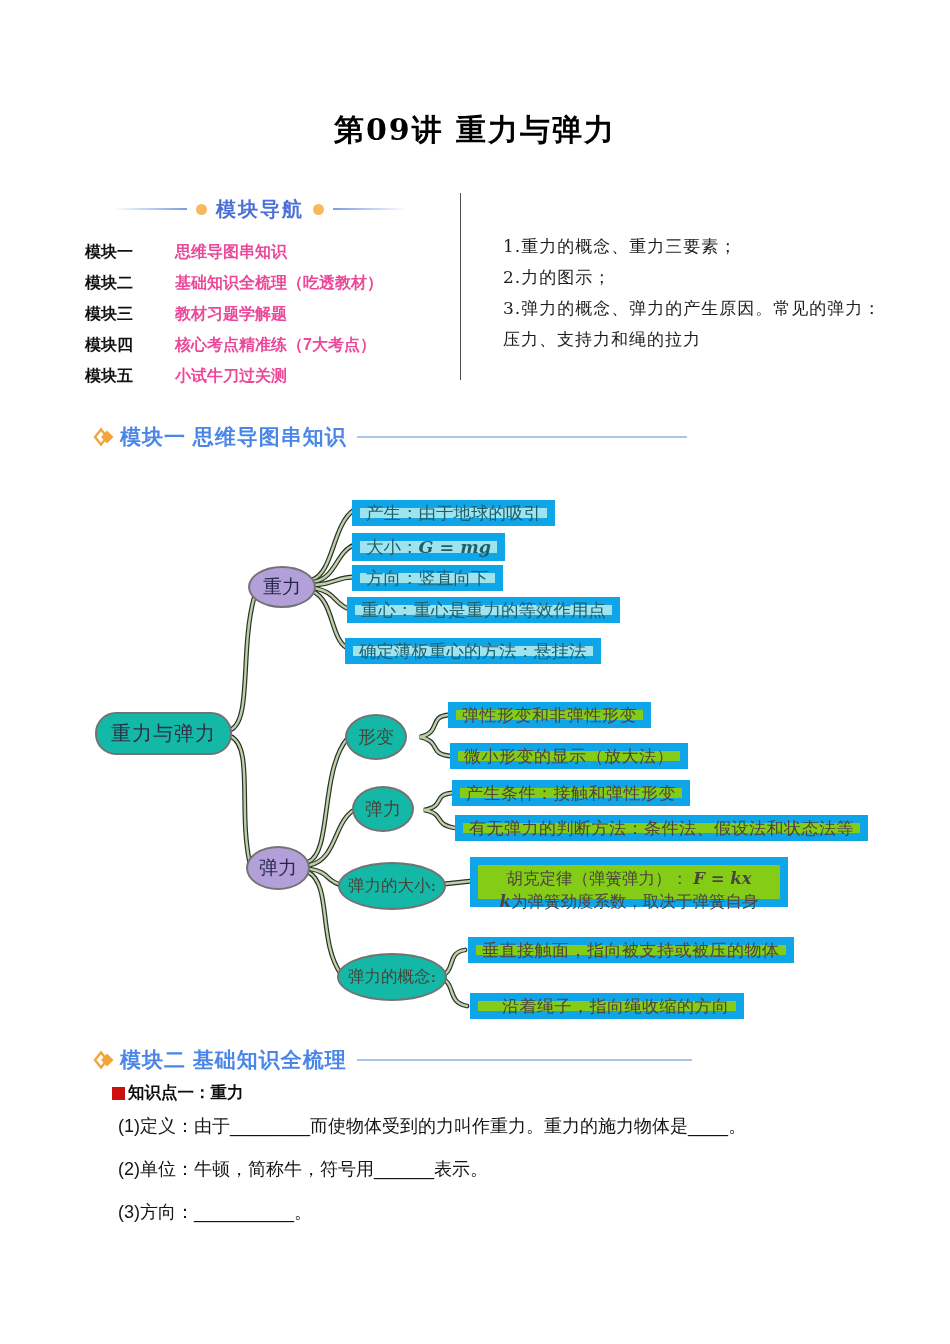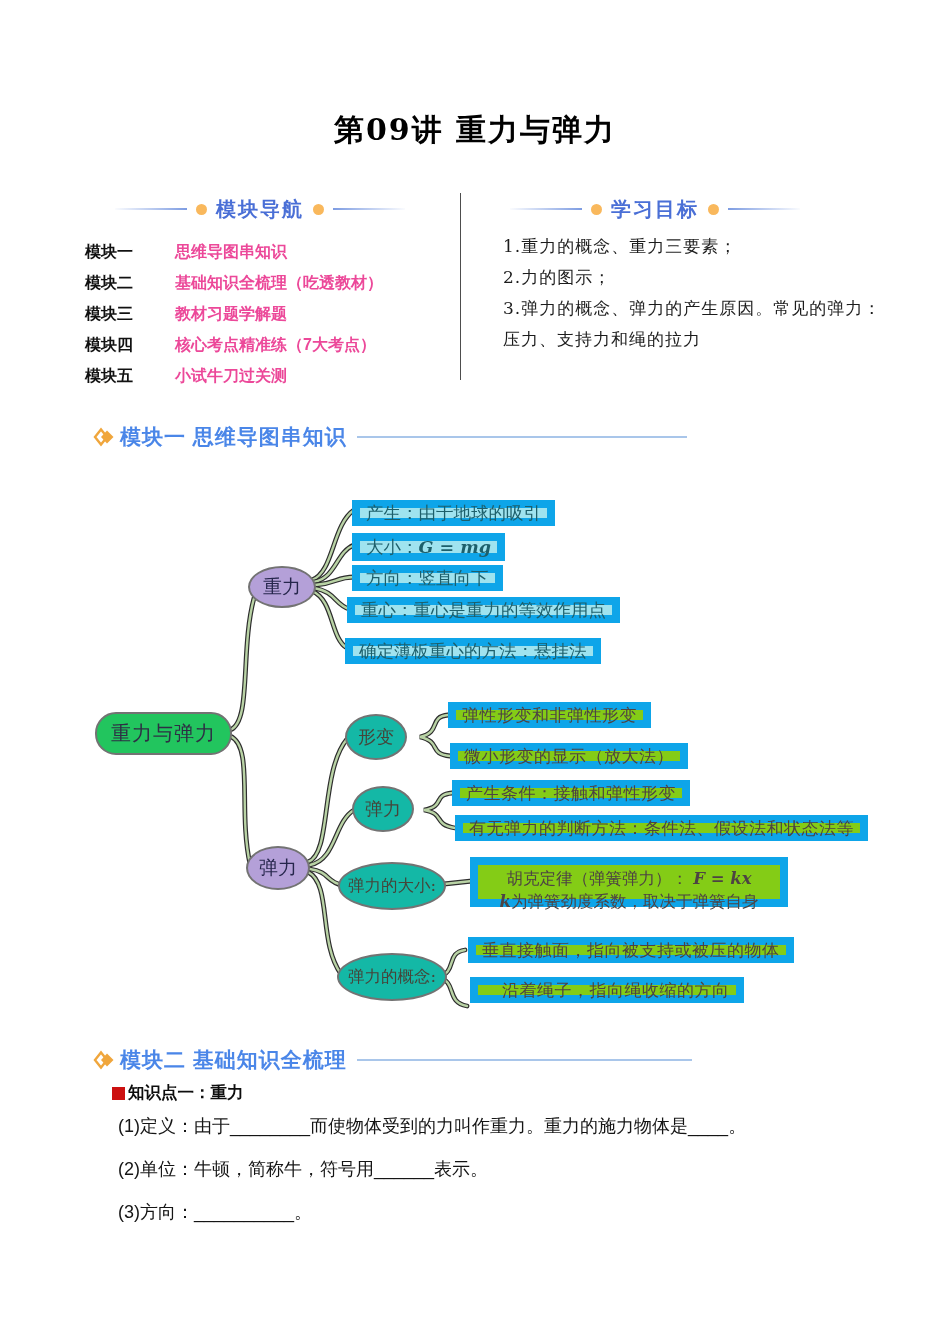--- a/index.html
+++ b/index.html
@@ -37,21 +37,21 @@
   .sec-line{height:2px;background:#a9c6ea;flex:0 0 auto;}
 
   
   .mindmap{left:0;top:480px;width:950px;height:560px;}
   .mindmap svg{position:absolute;left:0;top:0;}
   .stem{fill:none;stroke:#b9d3a5;stroke-width:2.4px;stroke-linecap:round;}
   .stem-outline{fill:none;stroke:#2e2e2e;stroke-width:4.8px;stroke-linecap:round;}
 
   .node{position:absolute;display:flex;align-items:center;justify-content:center;
     border:2px solid #737373;box-sizing:border-box;color:#2e2e44;}
-  .node.root{background:#22c55e;border-radius:21px;font-size:20px;letter-spacing:1px;text-align:center;}
+  .node.root{background:#14b8a6;border-radius:21px;font-size:20px;letter-spacing:1px;text-align:center;}
   .node.purple{background:#b4a0d8;border-radius:50%;font-size:19px;color:#26264c;}
   .node.green{background:#14b8a6;border-radius:50%;font-size:18px;color:#45453a;}
   .node.green.small{font-size:16.5px;}
 
   .mbox{position:absolute;display:flex;align-items:center;box-sizing:border-box;
     border:8px solid #0ea5e9;padding:0 6px;white-space:nowrap;}
   .mbox.cyan{background:#9fe3ef;color:#1d5f6b;font-size:17.5px;height:26px;}
   .mbox.pink{background:#84cc16;color:#4d4343;font-size:17px;height:26px;letter-spacing:0.5px;}
   .mbox.pink.two{height:50px;display:block;padding:2px 8px;text-align:center;letter-spacing:0;}
   .mbox.pink.two .ln{line-height:23px;font-size:16.5px;}
@@ -101,29 +101,20 @@
       <span class="val">核心考点精准练（7大考点）</span>
     </div>
     <div class="nav-row">
       <span class="lbl">模块五</span>
       <span class="val">小试牛刀过关测</span>
     </div>
   </div>
 
   <div class="abs vdivider"></div>
 
-  <div class="abs" style="left:500px;top:196px;width:310px;">
-    <div class="col-header">
-      <span class="hline l"></span>
-      <span class="dot"></span>
-      <span class="txt">学习目标</span>
-      <span class="dot"></span>
-      <span class="hline r"></span>
-    </div>
-  </div>
 
   <div class="abs obj-list">
     <div class="obj-line">1.重力的概念、重力三要素；</div>
     <div class="obj-line">2.力的图示；</div>
     <div class="obj-line">3.弹力的概念、弹力的产生原因。常见的弹力：</div>
     <div class="obj-line">压力、支持力和绳的拉力</div>
   </div>
 
   <div class="abs sec-head" style="left:88px;top:423px;width:610px;">
     <svg width="26" height="26" viewBox="0 0 26 26">
@@ -192,21 +183,21 @@
     <div class="mbox pink two" style="left:470px;top:377px;width:318px;">
       <div class="ln">
         <span>胡克定律（弹簧弹力）：</span>
         <span class="fm">F = kx</span>
       </div>
       <div class="ln">
         <span class="fm">k</span><span>为弹簧劲度系数，取决于弹簧自身</span>
       </div>
     </div>
     <div class="mbox pink" style="left:468px;top:457px;">垂直接触面，指向被支持或被压的物体</div>
-    <div class="mbox pink" style="left:470px;top:497px;padding-left:24px;">沿着绳子，指向绳收缩的方向</div>
+    <div class="mbox pink" style="left:470px;top:513px;padding-left:24px;">沿着绳子，指向绳收缩的方向</div>
   </div>
 
   <div class="abs sec-head" style="left:88px;top:1046px;width:610px;">
     <svg width="26" height="26" viewBox="0 0 26 26">
       <path d="M7 13 L13 5.5 L19 13 L13 20.5 Z" fill="none" stroke="#f0a63c" stroke-width="2.4"></path>
       <path d="M13 13 L19 6.5 L25.5 13 L19 19.5 Z" fill="#f0a63c"></path>
     </svg>
     <span class="ttl">模块二 基础知识全梳理</span>
     <span class="sec-line" style="width:335px;"></span>
   </div>

